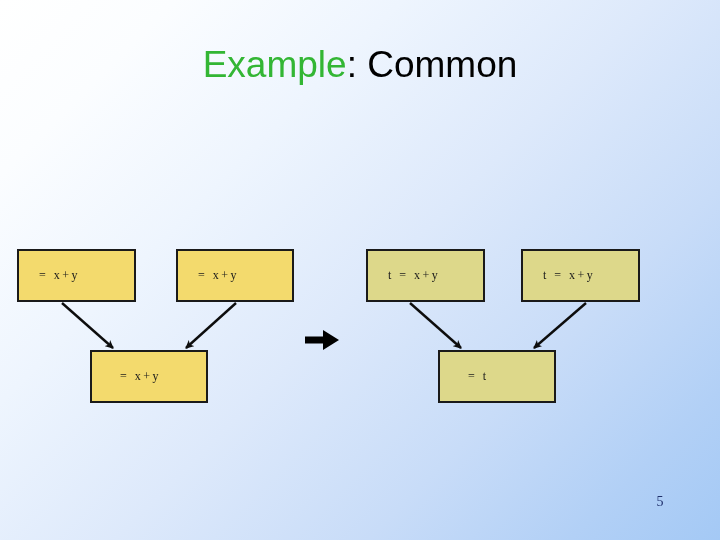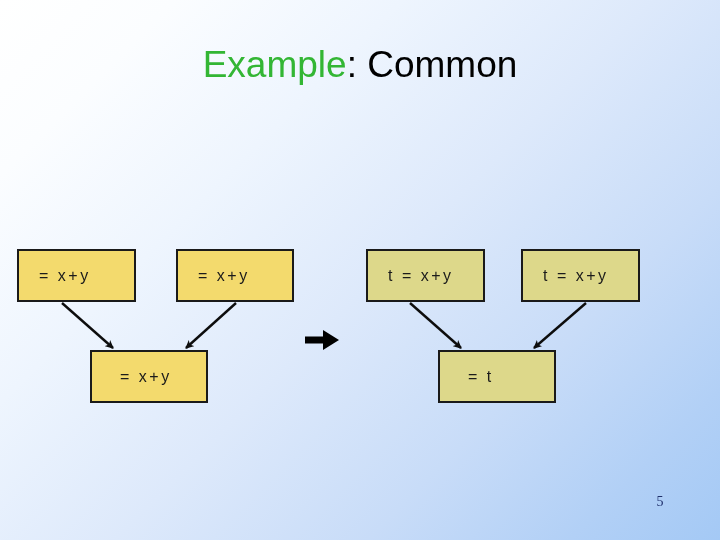--- a/index.html
+++ b/index.html
@@ -65,22 +65,22 @@
     height: 540px;
     pointer-events: none;
   }
 
   .node {
     position: absolute;
     border: 2px solid #1a1a1a;
     display: flex;
     align-items: center;
     padding-left: 20px;
-    font-family: Liberation Sans, sans-serif;
-    font-size: 16px;
+    font-family: Liberation Serif, serif;
+    font-size: 12px;
     letter-spacing: 2.5px;
     color: #1b1b1b;
     white-space: nowrap;
   }
 
   .node.left-grp  { background: #f3da6d; }
   .node.right-grp { background: #ddd88a; }
 
   .node.bottom { padding-left: 28px; }
 

